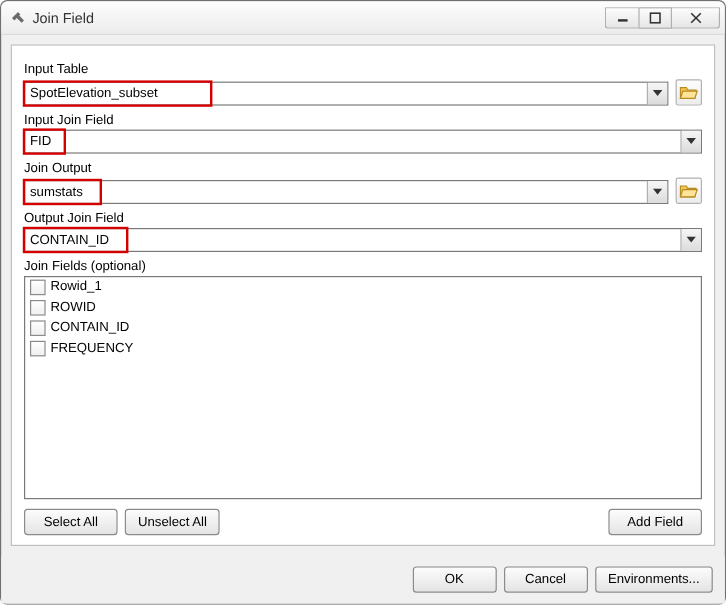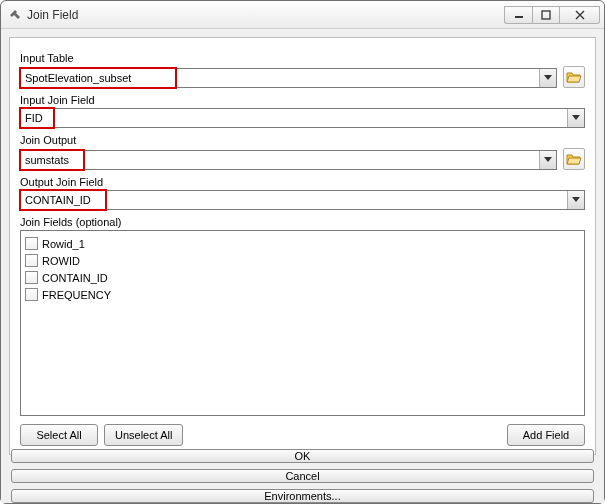--- a/index.html
+++ b/index.html
@@ -118,21 +118,21 @@
   .listbox {
     flex: 1;
     border: 1px solid #7a7a7a;
     background: #fff;
     padding: 2px 4px;
     overflow: auto;
     min-height: 140px;
   }
   .check-row {
     display: flex;
-    align-items: flex-end;
+    align-items: flex-start;
     height: 17px;
     gap: 4px;
     font-size: 11px;
     position: relative;
   }
   .check {
     width: 13px; height: 13px;
     border: 1px solid #8a8a8a;
     background: linear-gradient(#fff,#f0f0f0);
     display: inline-flex; align-items: center; justify-content: center;
@@ -155,25 +155,25 @@
     border: 1px solid #8b8b8b;
     border-radius: 3px;
     background: linear-gradient(#fcfcfc,#e4e4e4);
     font-size: 11px;
     display: inline-flex; align-items: center; justify-content: center;
     cursor: default;
   }
   .footer {
     height: 40px;
     display: flex;
+    align-items: center;
     justify-content: flex-end;
     gap: 6px;
     padding: 0 10px;
     background: #f0f0f0;
-    flex-direction: column;
   }
   .footer .btn { min-width: 70px; }
   .footer .btn.wide { min-width: 96px; }
 </style>
 </head>
 <body>
 
 <div class="window">
   <div class="titlebar">
     <span class="icon">

